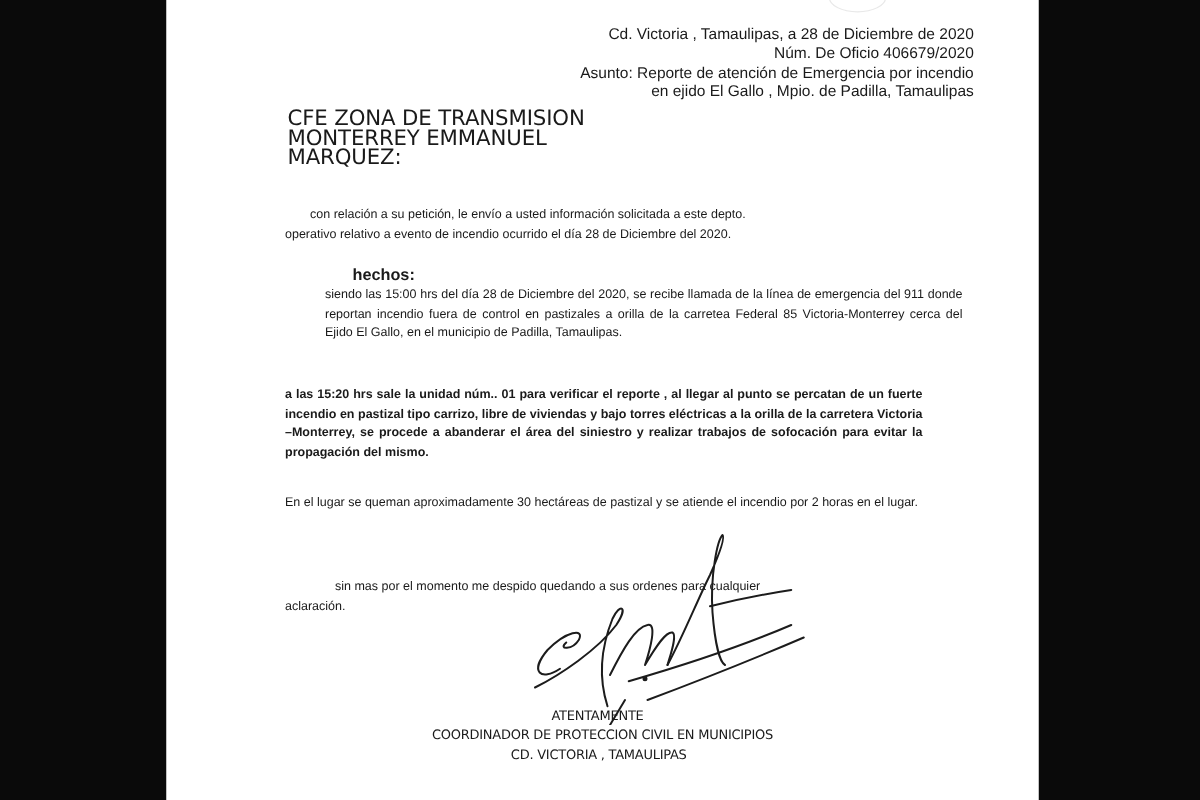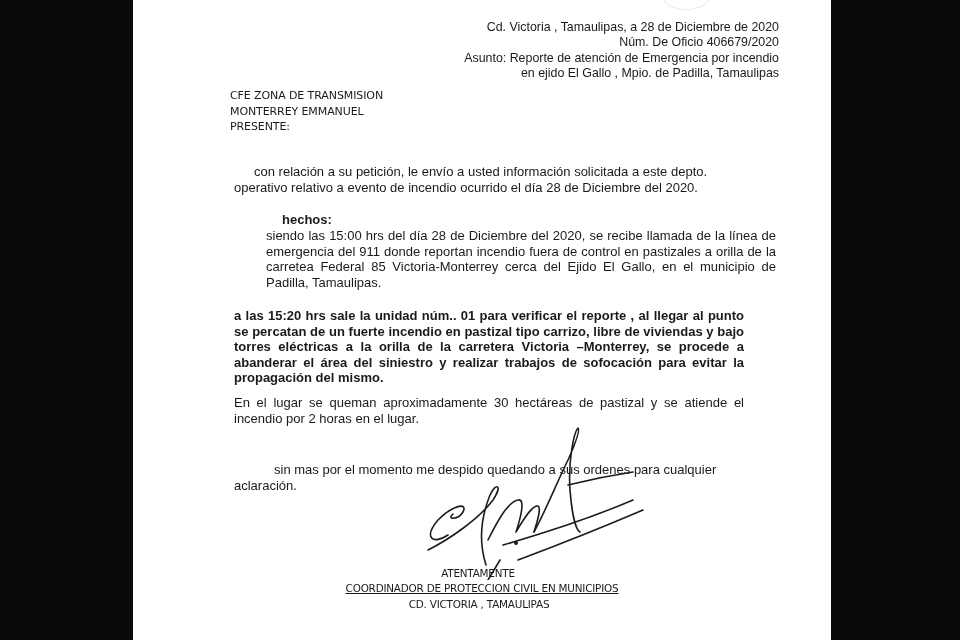--- a/index.html
+++ b/index.html
@@ -17,27 +17,27 @@
     position: absolute; left: 530px; top: -14px; width: 44px; height: 22px;
     border: 1px solid #d8d8d8; border-radius: 50%; opacity: 0.6;
   }
   .header-block {
     position: absolute; right: 52px; top: 20px; text-align: right;
     font-size: 12.4px; line-height: 15.4px;
   }
   .header-block .line { display: block; white-space: nowrap; }
   .recipient {
     position: absolute; left: 97px; top: 88px;
-    font-family: "DejaVu Sans", sans-serif; font-size: 11px; line-height: 15.6px;
+    font-family: "DejaVu Sans", sans-serif; font-size: 17px; line-height: 15.6px;
     letter-spacing: -0.1px;
   }
   .recipient .line { display: block; white-space: nowrap; }
   .body-text {
-    position: absolute; left: 101px; width: 510px;
-    font-size: 13px; line-height: 15.6px; text-align: justify;
+    position: absolute; left: 95px; width: 510px;
+    font-size: 10px; line-height: 15.6px; text-align: justify;
   }
   .p-intro { top: 164px; }
   .p-intro .first { display: block; text-indent: 20px; white-space: nowrap; }
   .p-intro .second { display: block; white-space: nowrap; }
   .hechos-label { position: absolute; left: 101px; top: 212px; font-size: 13px; font-weight: bold; padding-left: 48px; }
   .p-hechos1 { top: 228px; text-align-last: left; margin-left: 32px; }
   .p-hechos2 { top: 308px; font-weight: bold; }
   .p-hechos3 { top: 395px; }
   .p-closing { top: 462px; }
   .p-closing .first { display: block; text-indent: 40px; white-space: nowrap; }
@@ -46,40 +46,40 @@
   }
   .signature svg { width: 100%; height: 100%; }
   .sign-block {
     position: absolute; left: 0; width: 698px; top: 566px; text-align: center;
     font-family: "DejaVu Sans", sans-serif; font-size: 10.4px; line-height: 15.4px;
     letter-spacing: -0.2px;
   }
   .sign-block .line { display: block; white-space: nowrap; }
   .sign-block .l0 { margin-left: -8px; text-align: center; }
   .sign-block .l1 { margin-left: -6px; }
-  .sign-block .l2 { margin-left: 0px; text-decoration: underline; }
+  .sign-block .l2 { margin-left: 0px; }
   .sign-block .l3 { margin-left: -6px; }
 </style>
 </head>
 <body>
 
 <div class="page">
   <div class="stamp"></div>
 
   <div class="header-block">
     <span class="line">Cd. Victoria , Tamaulipas, a 28 de Diciembre de 2020</span>
     <span class="line">Núm. De Oficio 406679/2020</span>
     <span class="line">Asunto: Reporte de atención de Emergencia por incendio</span>
     <span class="line">en ejido El Gallo , Mpio. de Padilla, Tamaulipas</span>
   </div>
 
   <div class="recipient">
     <span class="line">CFE ZONA DE TRANSMISION</span>
     <span class="line">MONTERREY EMMANUEL</span>
-    <span class="line">PRESENTE:</span>
+    <span class="line">MARQUEZ:</span>
   </div>
 
   <div class="body-text p-intro">
     <span class="first">con relación a su petición, le  envío a usted  información solicitada a este depto.</span>
     <span class="second">operativo  relativo a evento de incendio ocurrido el día 28 de Diciembre del 2020.</span>
   </div>
 
   <div class="hechos-label">hechos:</div>
 
   <div class="body-text p-hechos1"> siendo las 15:00 hrs  del día 28 de Diciembre del 2020, se recibe llamada de la línea de emergencia  del 911 donde  reportan incendio fuera de control en pastizales a orilla de la carretea Federal 85 Victoria-Monterrey cerca del Ejido El Gallo, en el municipio de Padilla, Tamaulipas.</div>

